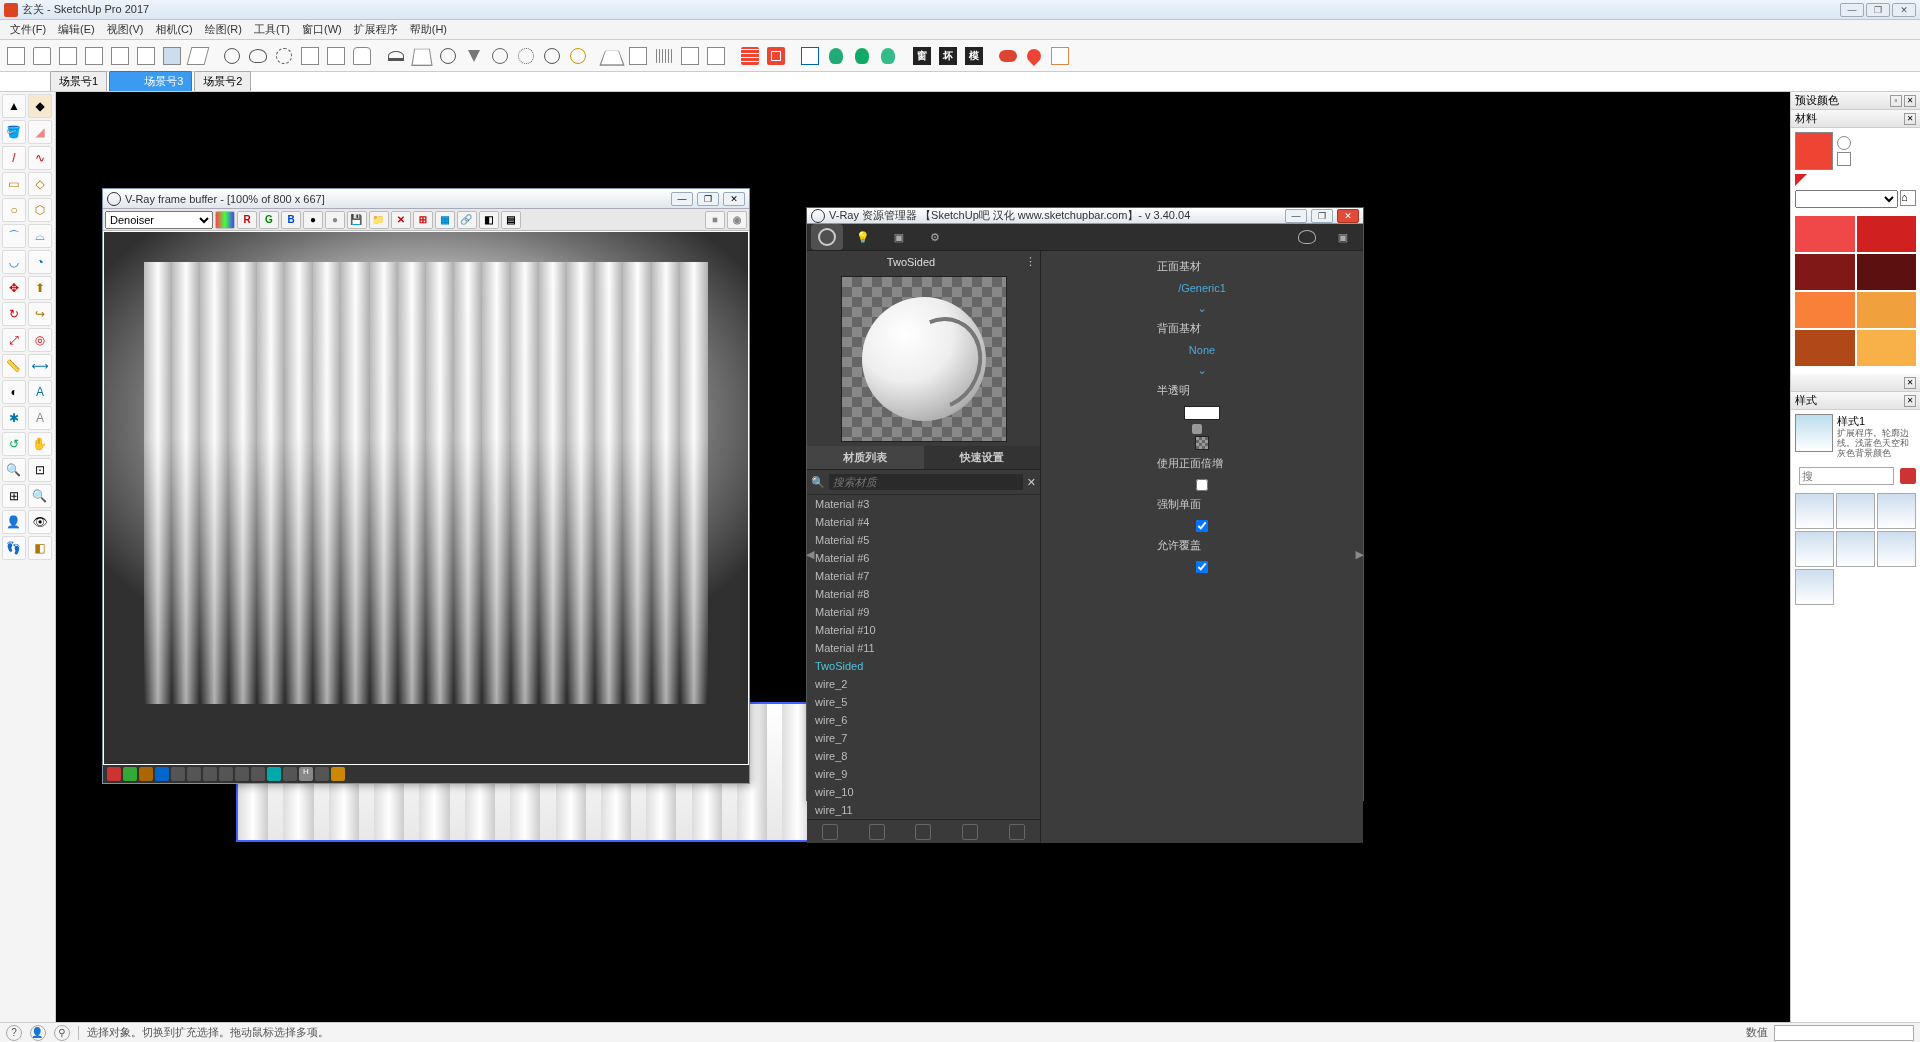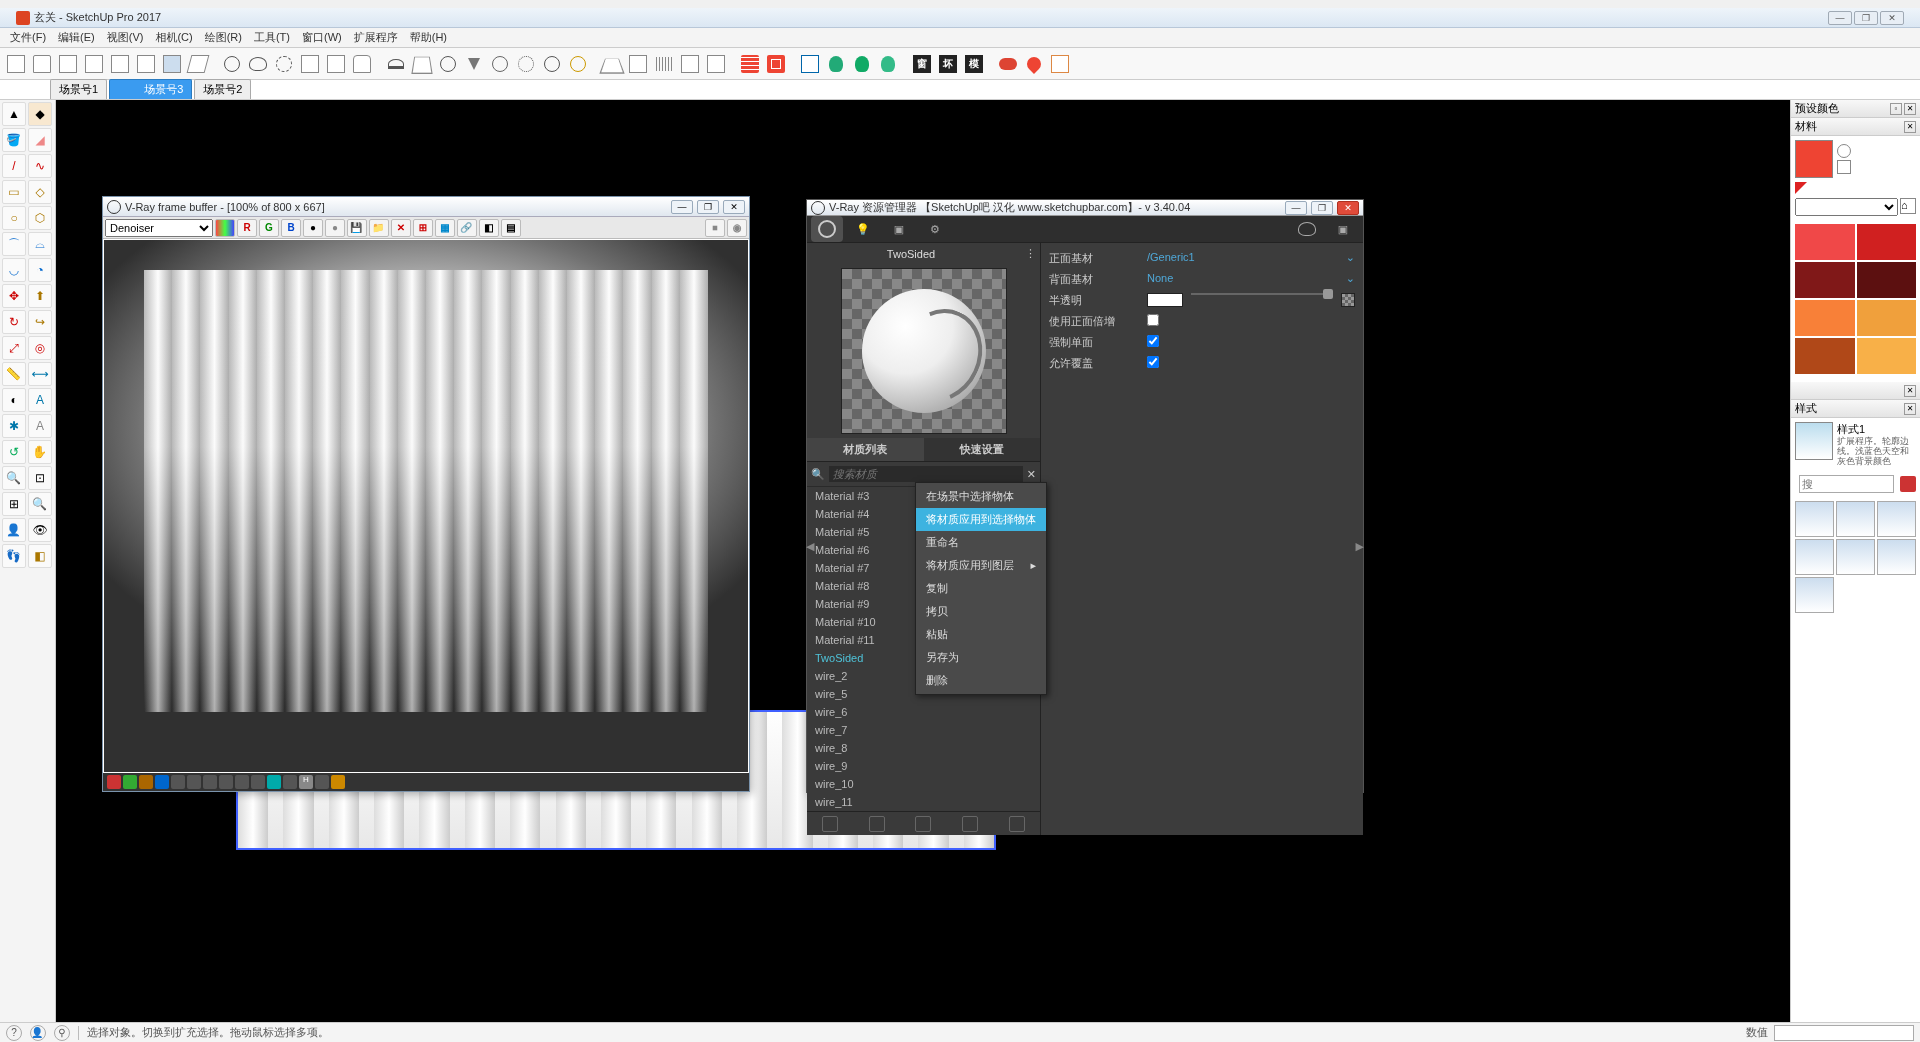--- a/index.html
+++ b/index.html
@@ -1,19 +1,19 @@
 <!DOCTYPE html>
 <html><head>
 <meta charset="utf-8">
 <style>
 * { margin: 0; padding: 0; box-sizing: border-box; font-family: "Microsoft YaHei", "SimSun", Tahoma, sans-serif; font-size: 11px; }
 html, body { width: 1920px; height: 1042px; overflow: hidden; background: #f0f0f0; }
 
 
-.titlebar { height: 20px; background: linear-gradient(#eef4fa, #dbe7f3); border-bottom: 1px solid #b8c7d8; display: flex; align-items: center; padding: 0 16px; margin-top: 8px; }
+.titlebar { height: 20px; background: linear-gradient(#eef4fa, #dbe7f3); border-bottom: 1px solid #b8c7d8; display: flex; align-items: center; padding: 0 4px; }
 .titlebar .app-icon { width: 14px; height: 14px; background: #d42; border-radius: 2px; margin-right: 4px; }
 .titlebar .title { flex: 1; color: #333; }
 .titlebar .win-btns { display: flex; gap: 2px; }
 .titlebar .win-btn { width: 24px; height: 14px; border: 1px solid #a0aab5; background: #e8eef5; border-radius: 2px; display: flex; align-items: center; justify-content: center; font-size: 9px; color: #555; cursor: pointer; }
 
 
 .menubar { height: 20px; background: #f4f4f4; border-bottom: 1px solid #ccc; display: flex; align-items: center; padding: 0 4px; }
 .menubar .menu-item { padding: 2px 6px; color: #333; cursor: pointer; }
 
 
@@ -65,21 +65,21 @@
 .vfb-toolbar { height: 22px; background:#e8e8e8; border-bottom:1px solid #bbb; display:flex;align-items:center;padding:0 2px;gap:2px;}
 .vfb-toolbar select { height:18px; font-size:11px; width:108px;}
 .vfb-tbtn { width:20px;height:18px;border:1px solid #bbb;background:#f4f4f4;display:flex;align-items:center;justify-content:center;font-size:10px;font-weight:bold;cursor:pointer;border-radius:2px;}
 .vfb-render { flex:1; background: radial-gradient(ellipse 60% 50% at 50% 35%, #fff 0%, #f0f0f0 25%, #c0c0c0 50%, #707070 75%, #303030 100%); position:relative; margin:1px;}
 .vfb-render .curtain { position:absolute; inset:30px 40px 60px 40px; background: linear-gradient(180deg, #fafafa 0%, #f5f5f5 40%, #888 75%, #555 90%, #3a3a3a 100%); }
 .vfb-render .curtain .cfold { position:absolute;top:0;bottom:0;background:linear-gradient(90deg, rgba(0,0,0,.25), rgba(255,255,255,.6), rgba(0,0,0,.3));}
 .vfb-status { height:18px; background:#333; display:flex; align-items:center; padding:0 4px; gap:2px;}
 .vfb-status .sb { width:14px;height:14px; background:#555;border-radius:2px;cursor:pointer;}
 
 
-.vae { position: absolute; left: 806px; top: 99px; width: 558px; height: 594px; border:1px solid #555; background:#3c3c3c; color:#ccc; box-shadow: 2px 2px 8px rgba(0,0,0,.3); display:flex; flex-direction:column;}
+.vae { position: absolute; left: 806px; top: 115px; width: 558px; height: 594px; border:1px solid #555; background:#3c3c3c; color:#ccc; box-shadow: 2px 2px 8px rgba(0,0,0,.3); display:flex; flex-direction:column;}
 .vae-title { height:20px; background:linear-gradient(#fff,#e0e7ef); color:#333; display:flex;align-items:center;padding:0 4px;gap:4px;border-bottom:1px solid #999;}
 .vae-title .icon { width:14px;height:14px;border:1.5px solid #333;border-radius:50%;}
 .vae-title .t { flex:1;}
 .vae-title .wb { width:22px;height:14px;border:1px solid #9ab;background:#eef3f8;border-radius:2px;font-size:9px;display:flex;align-items:center;justify-content:center;cursor:pointer;}
 .vae-title .wb.close { background:#e04b3a;border-color:#b03020;color:#fff;}
 .vae-tabbar { height:32px; background:#2e2e2e; border-bottom:1px solid #222; display:flex; align-items:center; padding:0 4px; gap:4px;}
 .vae-tab { width:32px;height:26px;border-radius:4px;display:flex;align-items:center;justify-content:center;cursor:pointer;color:#aaa;}
 .vae-tab.active { background:#505050; color:#fff;}
 .vae-body { flex:1; display:flex; }
 .vae-left { width:234px; background:#3a3a3a; display:flex;flex-direction:column;border-right:1px solid #222;}
@@ -91,21 +91,21 @@
 .vae-list-tab { flex:1; padding:4px; text-align:center; cursor:pointer; background:#333;}
 .vae-list-tab.active { background:#444;}
 .vae-search { display:flex;align-items:center;padding:4px;gap:4px;border-bottom:1px solid #2a2a2a;}
 .vae-search input { flex:1; background:#2a2a2a;border:none;color:#888;padding:2px 4px;font-style:italic;}
 .vae-mat-list { flex:1; overflow:auto; }
 .vae-mat-item { padding:3px 8px; cursor:pointer; color:#bbb;}
 .vae-mat-item.sel { color:#4fc3d9;}
 .vae-bottom-bar { height:24px; border-top:1px solid #222; display:flex; justify-content:space-around; align-items:center;}
 .vae-bottom-bar .bb { width:16px;height:16px;border:1px solid #666;border-radius:2px;cursor:pointer;}
 .vae-right { flex:1; background:#3c3c3c; padding:8px; display:flex;flex-direction:column; gap:6px;}
-.vae-prop-row { display:flex; gap:8px;}
+.vae-prop-row { display:flex; align-items:center; gap:8px;flex-direction:column;}
 .vae-prop-row .lbl { width:90px; color:#ccc;}
 .vae-prop-row .val { flex:1; color:#4fa8d8;}
 .vae-prop-row .chev { color:#4fa8d8; cursor:pointer;}
 .vae-slider-track { flex:1;height:2px;background:#666;position:relative;}
 .vae-slider-thumb { position:absolute;right:0;top:-4px;width:10px;height:10px;background:#999;border-radius:2px;}
 .vae-color-chip { width:36px;height:14px;background:#fff;border:1px solid #222;cursor:pointer;}
 .vae-check { width:12px;height:12px;cursor:pointer;}
 
 
 .ctx-menu { position:absolute; background:#4a4a4a; border:1px solid #222; padding:2px 0; min-width:116px; box-shadow:2px 2px 6px rgba(0,0,0,.5);}
@@ -619,31 +619,20 @@
           <input type="checkbox" class="vae-check" checked="" style="">
         </div>
         <div class="vae-prop-row">
           <div class="lbl">允许覆盖</div>
           <input type="checkbox" class="vae-check" checked="" style="">
         </div>
         <div style="position:absolute;right:-1px;top:340px;color:#888;cursor:pointer">▶</div>
       </div>
     </div>
 
-    <div class="ctx-menu" style="left:108px; top:282px;" id="ctx-menu">
-        <div class="ctx-item">在场景中选择物体</div>
-        <div class="ctx-item hl">将材质应用到选择物体</div>
-        <div class="ctx-item">重命名</div>
-        <div class="ctx-item">将材质应用到图层<span>▸</span></div>
-        <div class="ctx-item">复制</div>
-        <div class="ctx-item">拷贝</div>
-        <div class="ctx-item">粘贴</div>
-        <div class="ctx-item">另存为</div>
-        <div class="ctx-item">删除</div>
-      </div>
   </div>
 
 </div>
 
 <div class="statusbar">
   <div class="sb-icon">?</div>
   <div class="sb-icon">👤</div>
   <div class="sb-icon">⚲</div>
   <div class="sb-sep"></div>
   <div>选择对象。切换到扩充选择。拖动鼠标选择多项。</div>

